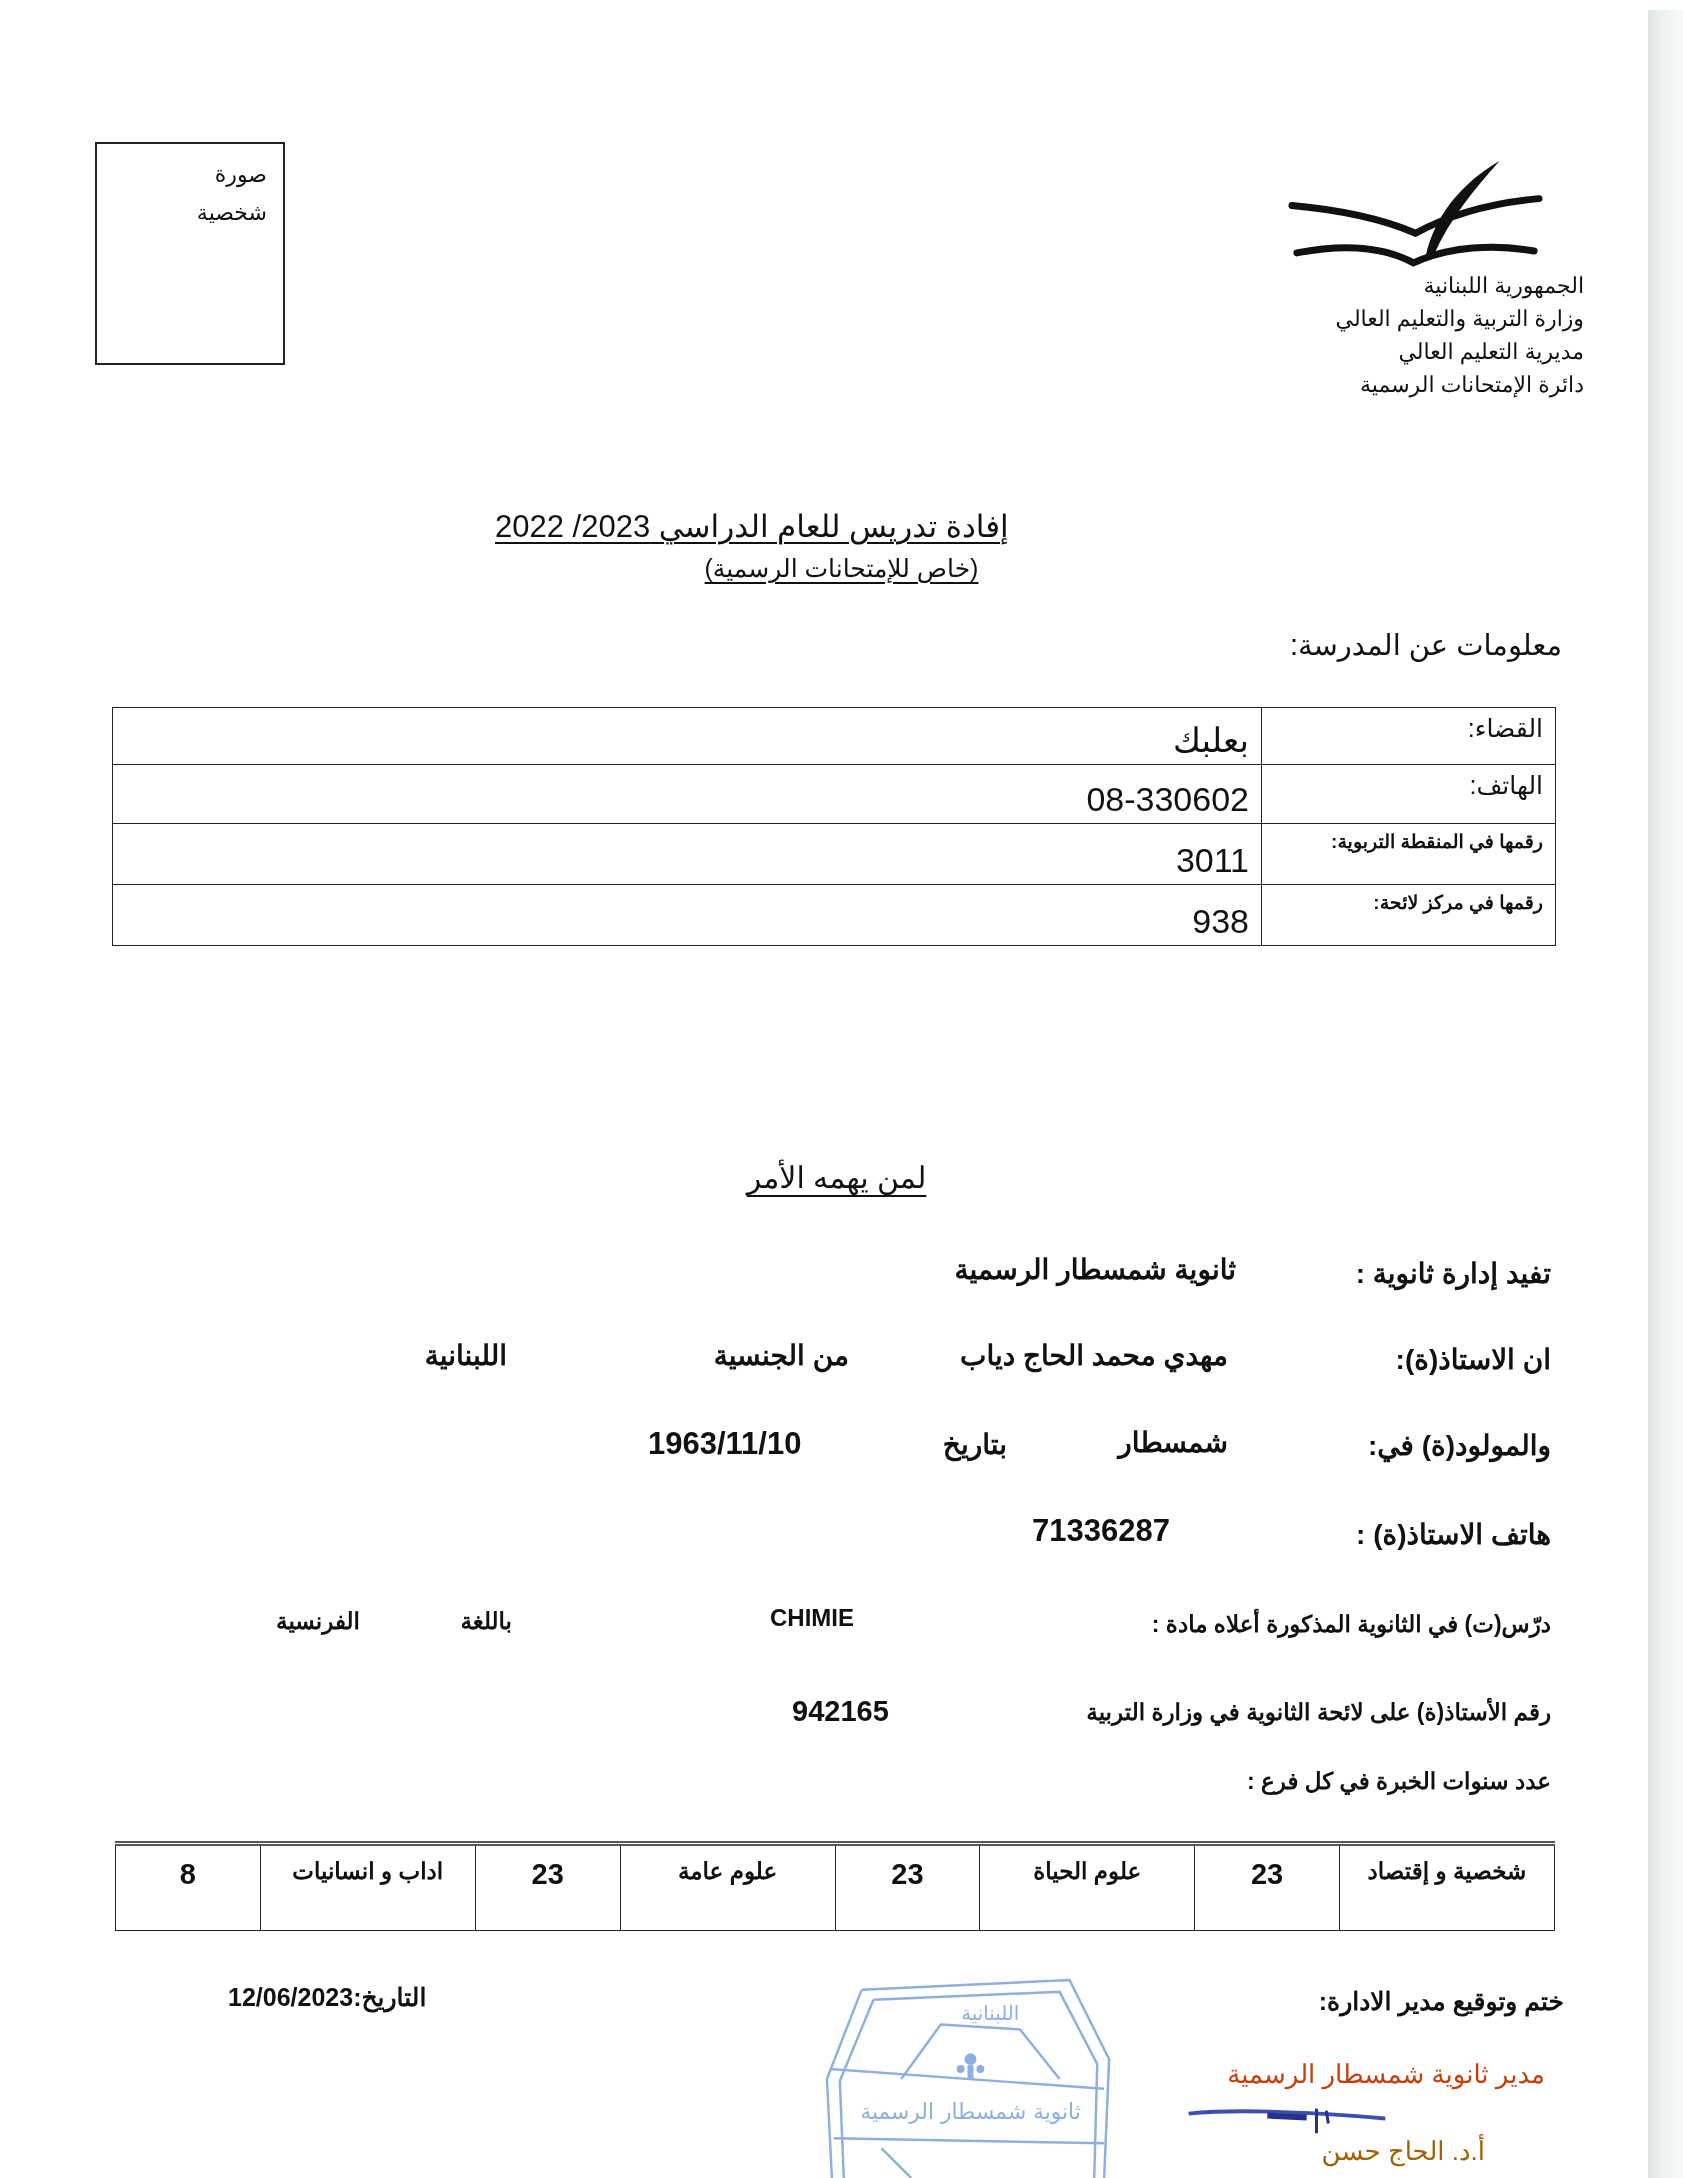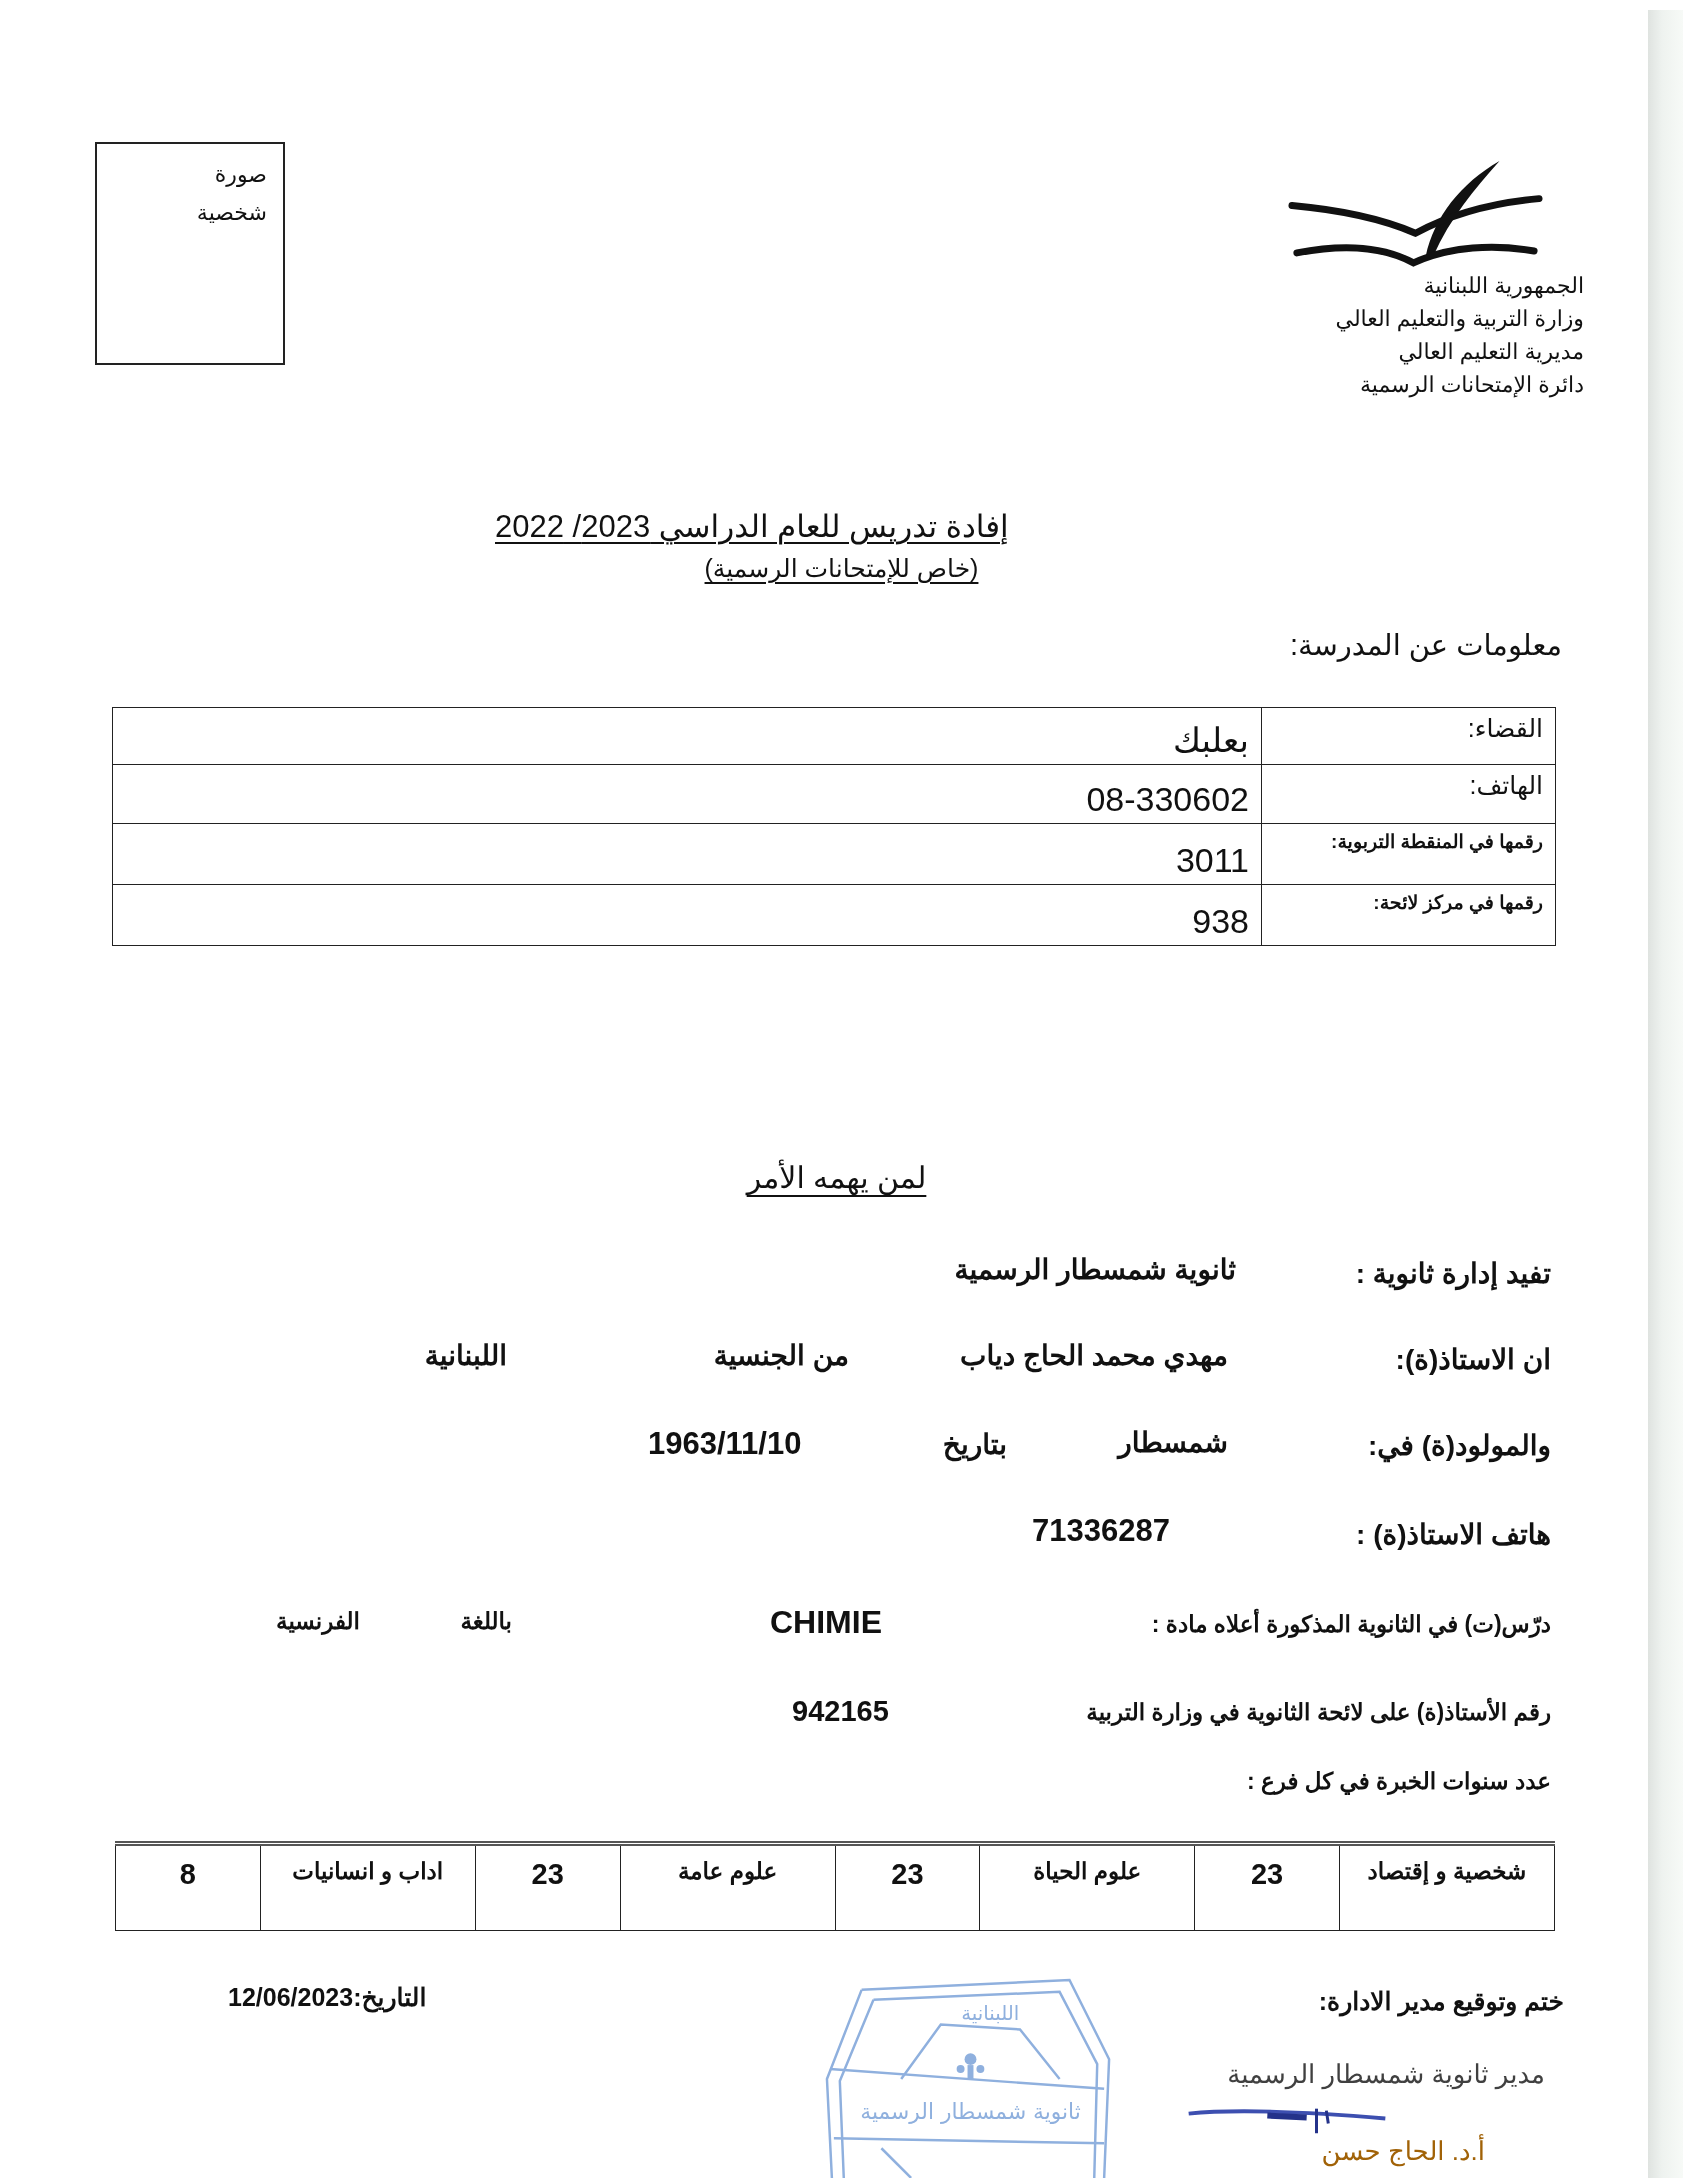--- a/index.html
+++ b/index.html
@@ -40,21 +40,21 @@
   .num { font-size:31px; font-weight:bold; font-family:"Liberation Sans", sans-serif; }
 
   table.exp { position:absolute; left:115px; top:1841px; width:1440px; border-collapse:collapse; border-top:5px double #555; }
   table.exp td { border:1.5px solid #222; height:71px; vertical-align:top; padding-top:12px; text-align:center;
                  font-family:"Liberation Sans", sans-serif; font-weight:bold; }
   table.exp td.name { font-size:23px; width:208px; }
   table.exp td.n { font-size:29px; width:139px; }
 
   .date { left:228px; top:1983px; font-size:25px; font-weight:bold; font-family:"Liberation Sans", sans-serif; }
   .sig-label { left:1247px; top:1987px; width:317px; text-align:right; font-size:25px; font-weight:bold; font-family:"Liberation Sans", sans-serif; }
-  .stamp-text { left:1139px; top:2059px; width:406px; text-align:right; font-size:26px; color:#404040; font-family:"Liberation Sans", sans-serif; }
+  .stamp-text { left:1139px; top:2059px; width:406px; text-align:right; font-size:26px; color:#c2410c; font-family:"Liberation Sans", sans-serif; }
   .stamp-name { left:1188px; top:2136px; width:297px; font-size:26px; color:#a16207; font-family:"Liberation Sans", sans-serif; }
   .stamp { left:822px; top:1970px; width:297px; height:208px; }
   .sig { left:1178px; top:2089px; width:218px; height:59px; }
 </style>
 </head>
 <body>
 
 <div class="edge"></div>
 
 <div class="abs photo">
@@ -115,21 +115,21 @@
 
 <div class="abs b t28 rtl" style="right:132px; top:1429px;">والمولود(ة) في:</div>
 <div class="abs b t28 rtl" style="right:455px; top:1426px;">شمسطار</div>
 <div class="abs b t28 rtl" style="right:676px; top:1428px;">بتاريخ</div>
 <div class="abs num" style="left:648px; top:1426px;">1963/11/10</div>
 
 <div class="abs b t28 rtl" style="right:132px; top:1518px;">هاتف الاستاذ(ة) :</div>
 <div class="abs num" style="left:1032px; top:1513px;">71336287</div>
 
 <div class="abs b t24 rtl" style="right:132px; top:1611px;">درّس(ت) في الثانوية المذكورة أعلاه مادة :</div>
-<div class="abs num" style="left:770px; top:1604px; font-size:32px;">CHIMIE</div>
+<div class="abs num" style="left:770px; top:1604px; font-size:24px;">CHIMIE</div>
 <div class="abs b t24 rtl" style="right:1171px; top:1608px;">باللغة</div>
 <div class="abs b t24 rtl" style="right:1323px; top:1608px;">الفرنسية</div>
 
 <div class="abs b t24 rtl" style="right:132px; top:1699px;">رقم الأستاذ(ة) على لائحة الثانوية في وزارة التربية</div>
 <div class="abs num" style="left:792px; top:1695px; font-size:29px;">942165</div>
 
 <div class="abs b t24 rtl" style="right:132px; top:1768px;">عدد سنوات الخبرة في كل فرع :</div>
 
 <table class="exp rtl">
   <tbody>

